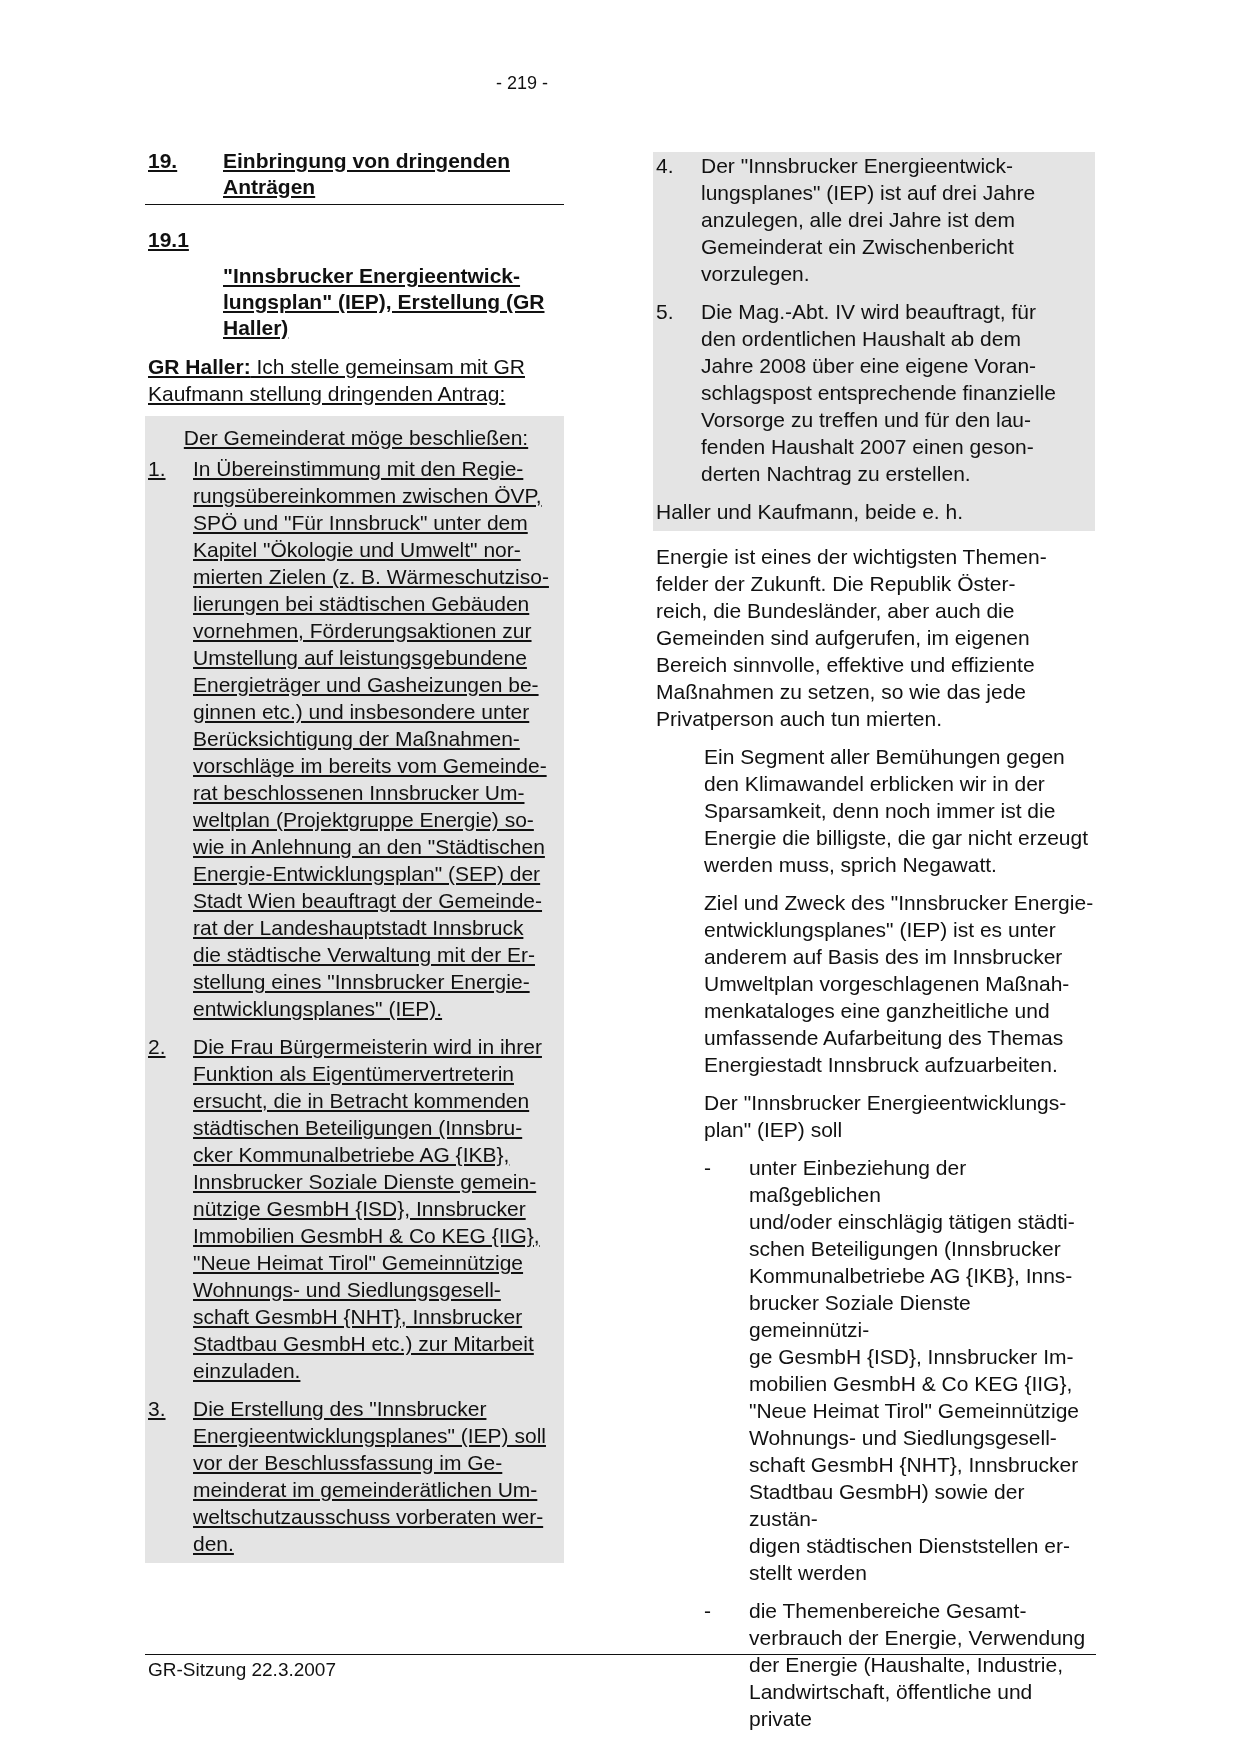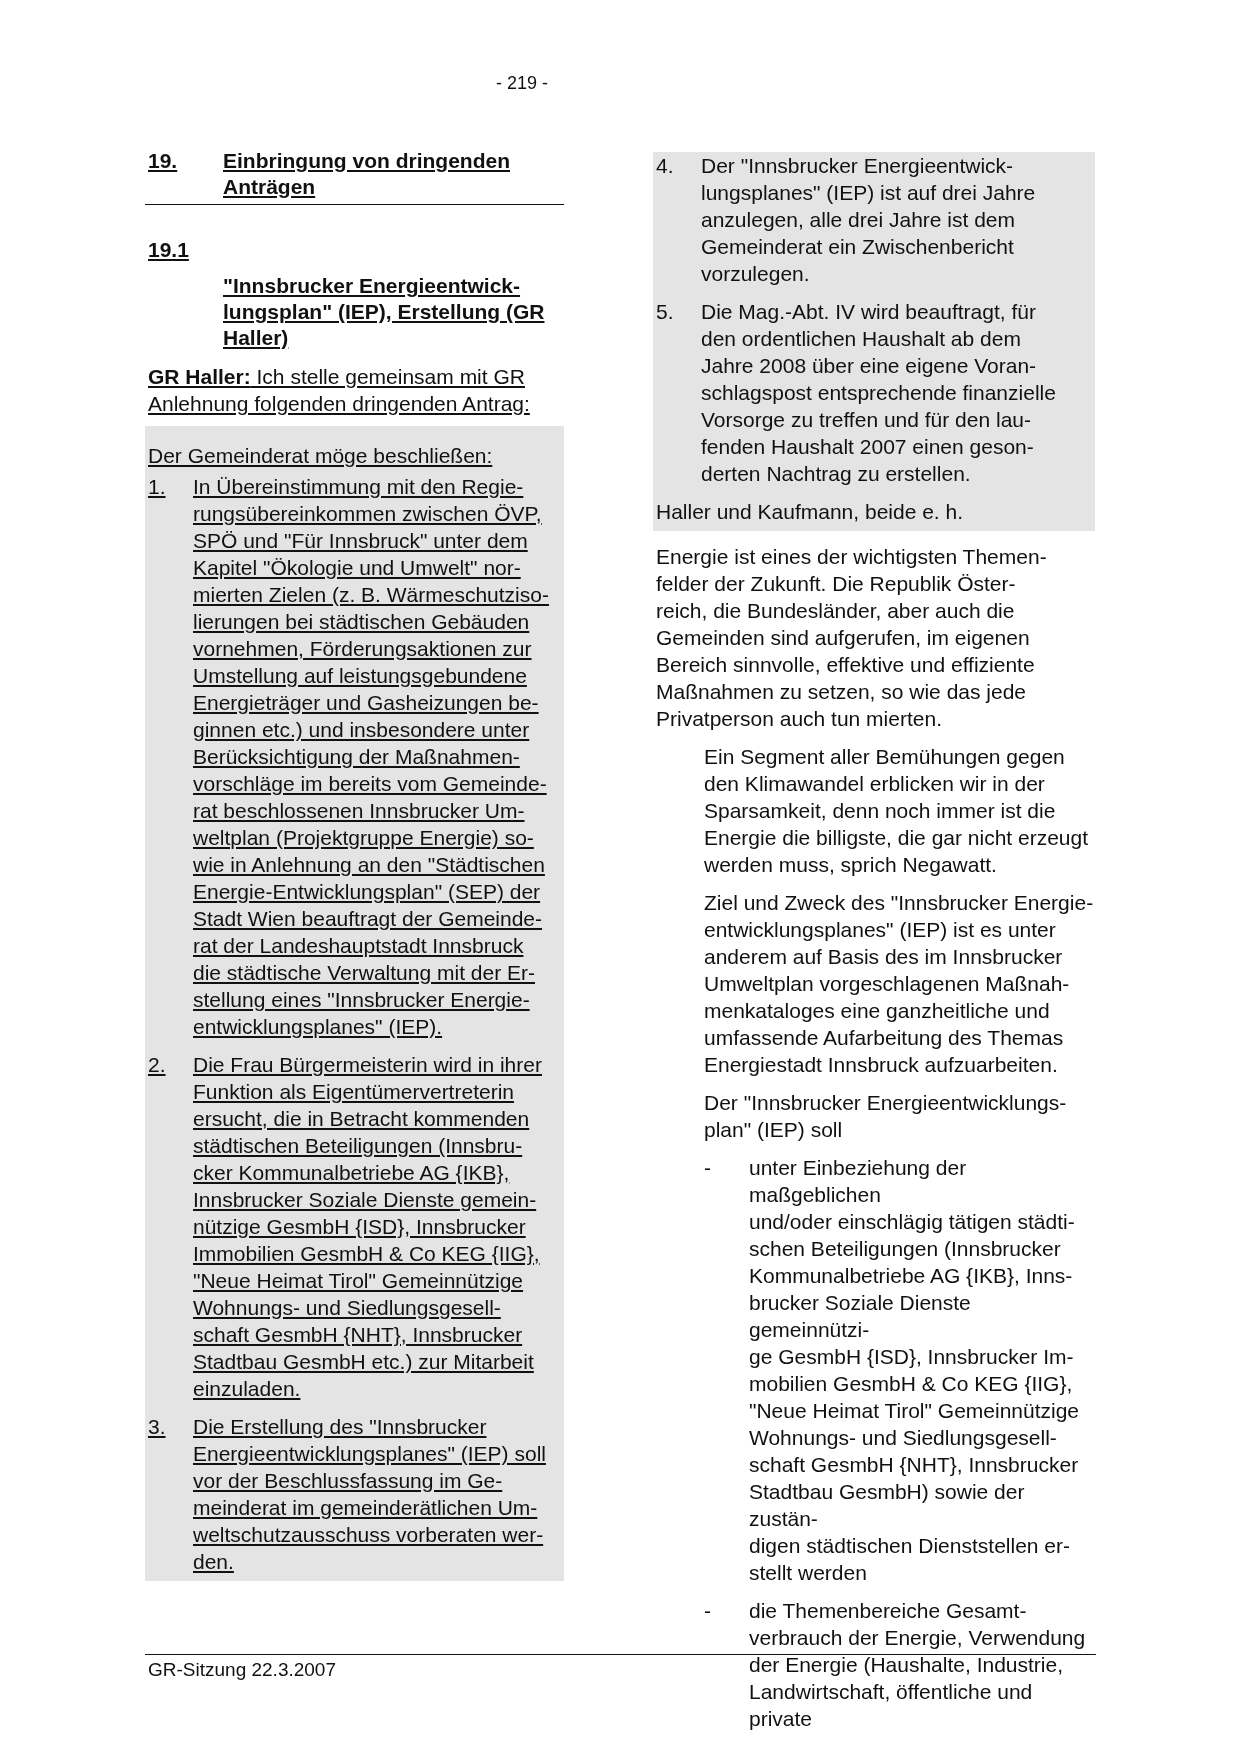--- a/index.html
+++ b/index.html
@@ -17,32 +17,32 @@
       text-align: center; font-size: 18px; line-height: 22px;
     }
     .col { position: absolute; top: 148px; }
     .col-left { left: 145px; width: 419px; text-decoration: underline; }
     .col-right { left: 653px; width: 442px; }
 
     .heading-row { display: flex; font-weight: bold; font-size: 21px; line-height: 26px; }
     .heading-num { width: 78px; flex: none; padding-left: 3px; }
     .heading-text { flex: 1; }
     .h1 { padding-bottom: 4px; border-bottom: 1.5px solid #111; }
-    .h2 { margin-top: 32px; }
+    .h2 { margin-top: 22px; }
     .h3 { margin-top: 10px; }
     .h3 .heading-text { white-space: pre-line; }
 
     .para { white-space: pre-line; padding-left: 3px; }
     .para b { font-weight: bold; }
     .speaker-para { margin-top: 12px; }
 
     .grey-box { background: #e4e4e4; }
     .left-box { margin-top: 9px; padding-bottom: 6px; }
     .right-box { padding-bottom: 6px; }
-    .box-intro { padding-top: 16px; }
+    .box-intro { padding-top: 8px; text-align: center; }
 
     .list-item { display: flex; margin-top: 11px; }
     .list-item:first-child { margin-top: 4px; }
     .item-num { width: 48px; flex: none; padding-left: 3px; }
     .item-text { flex: 1; white-space: pre-line; }
 
     .signature { margin-top: 11px; }
     .after-box { margin-top: 12px; }
     .gap { margin-top: 11px; margin-left: 48px; }
 
@@ -70,21 +70,21 @@
     <span class="heading-num">19.1</span>
   </div>
   <div class="heading-row h3">
     <span class="heading-num"></span>
     <span class="heading-text">"Innsbrucker Energieentwick-
 lungsplan" (IEP), Erstellung (GR
 Haller)</span>
   </div>
 
   <p class="para speaker-para"><b>GR Haller:</b><span> Ich stelle gemeinsam mit GR
-Anlehnung folgenden dringenden Antrag:</span></p>
+Kaufmann stellung dringenden Antrag:</span></p>
 
   <div class="grey-box left-box">
     <p class="para box-intro">Der Gemeinderat möge beschließen:</p>
     <div>
       <div class="list-item">
         <span class="item-num">1.</span>
         <span class="item-text">In Übereinstimmung mit den Regie-
 rungsübereinkommen zwischen ÖVP,
 SPÖ und "Für Innsbruck" unter dem
 Kapitel "Ökologie und Umwelt" nor-

